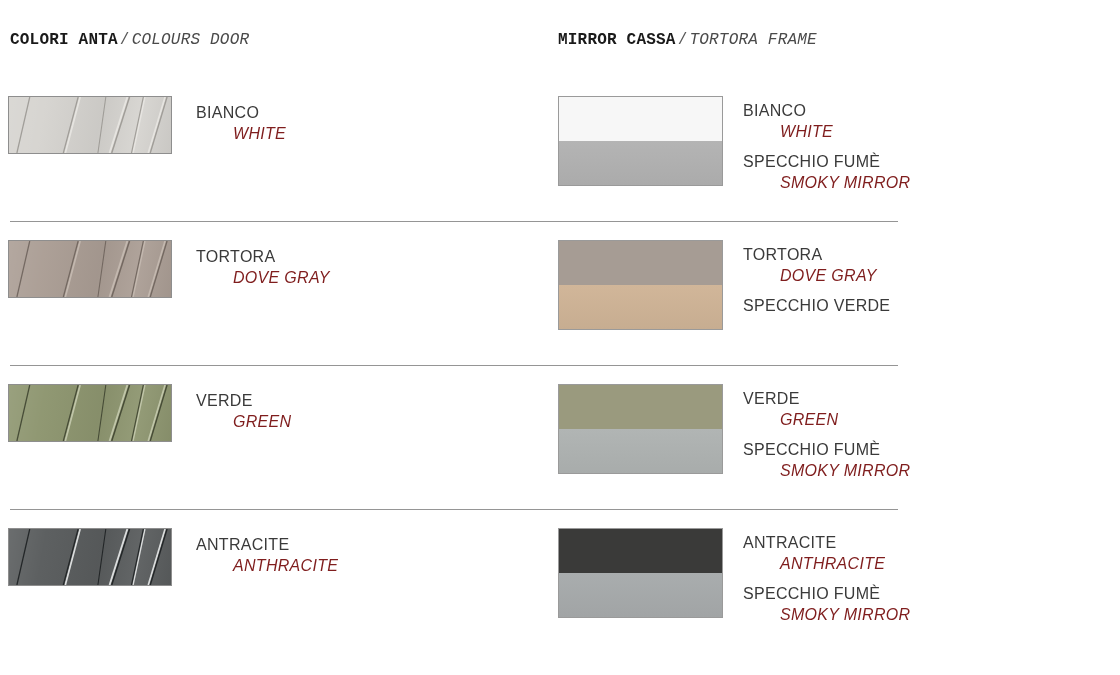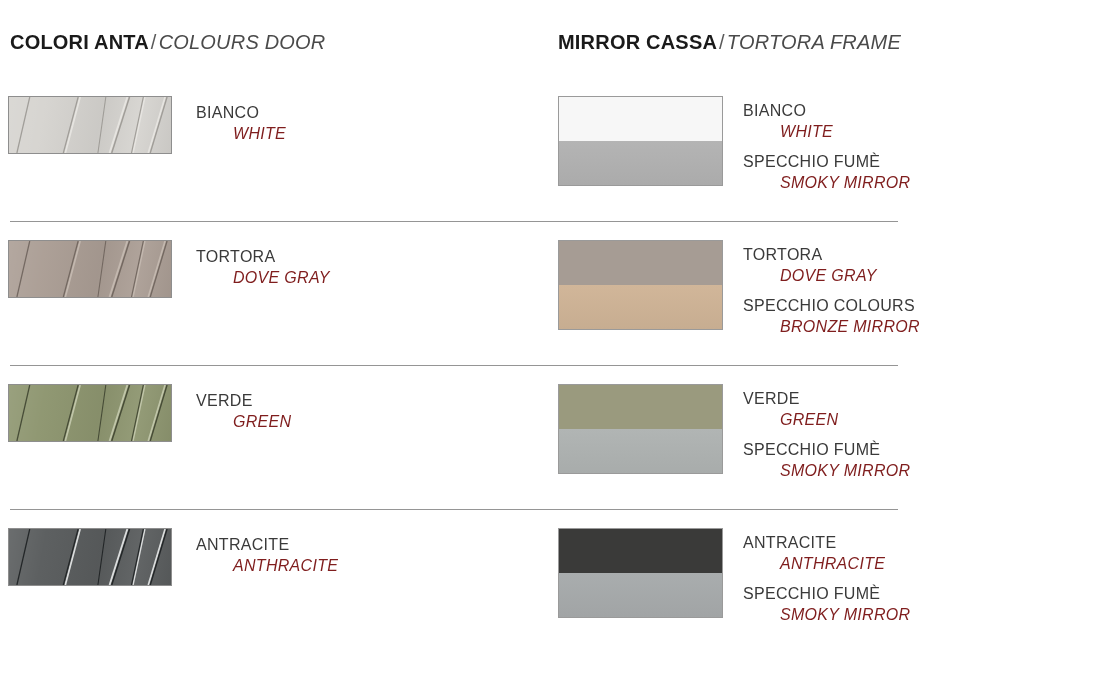--- a/index.html
+++ b/index.html
@@ -23,24 +23,25 @@
   
   .headers {
     position: absolute;
     top: 31px;
     left: 0;
     width: 1120px;
     height: 24px;
   }
   .col-head {
     position: absolute;
-    font-size: 20px;
+    font-size: 16px;
     letter-spacing: 0.2px;
     white-space: nowrap;
     color: #231f20;
+    font-family: Liberation Mono, monospace;
   }
   .col-head.door  { left: 10px; }
   .col-head.frame { left: 558px; }
 
   .head-it {
     font-weight: bold;
     color: #1a1a1a;
   }
   .head-sep {
     font-weight: normal;
@@ -240,22 +241,21 @@
           <div class="frame-swatch">
             <div class="band top" style="background: rgb(166, 156, 148);"></div>
             <div class="band bottom" style="background: linear-gradient(rgb(209, 182, 153) 0%, rgb(199, 173, 145) 100%);"></div>
           </div>
           <div class="labels">
             <div class="label-group">
               <div class="name-it">TORTORA</div>
               <div class="name-en">DOVE GRAY</div>
             </div>
             <div class="label-group">
-              <div class="name-it">SPECCHIO COLOURS</div>
-              <div class="name-en">BRONZE MIRROR</div>
+              <div class="name-it">SPECCHIO VERDE</div>
             </div>
           </div>
         </div>
         <div class="row-divider"></div>
       </div>
       <div class="row">
         <div class="cell door-cell">
           <div class="door-swatch" style="background: rgb(142, 150, 112);">
             <div class="grain" style="background: linear-gradient(100deg, rgba(255, 255, 255, 0.1) 0%, rgba(255, 255, 255, 0.02) 22%, rgba(0, 0, 0, 0.05) 55%, rgba(255, 255, 255, 0.05) 78%, rgba(0, 0, 0, 0.06) 100%);"></div>
             <svg viewBox="0 0 164 58" preserveAspectRatio="none">

